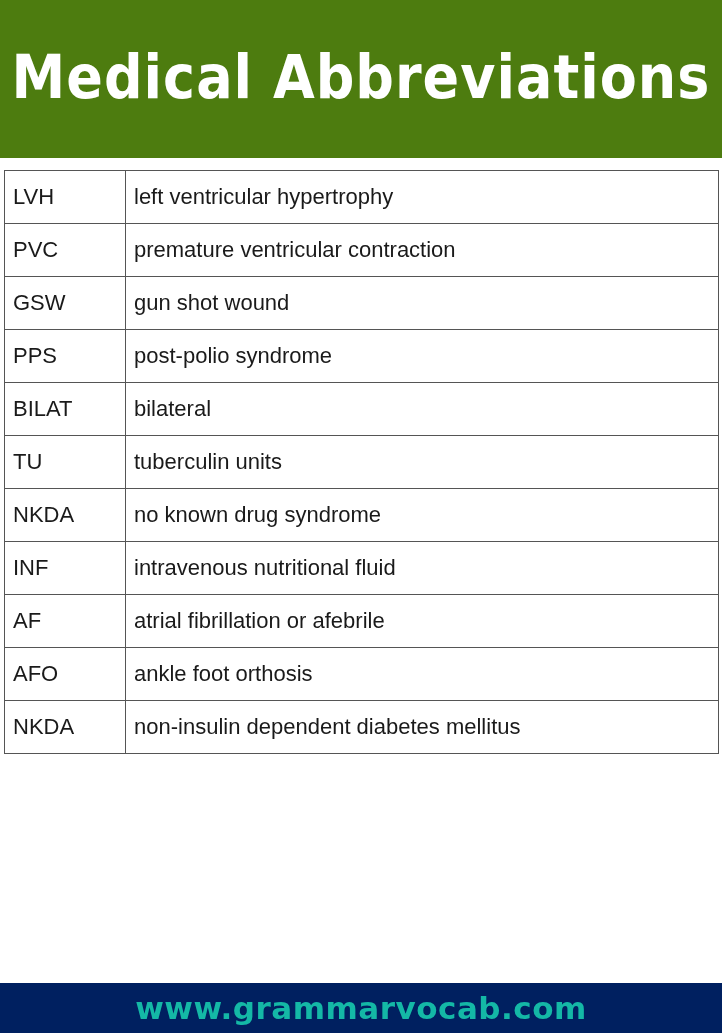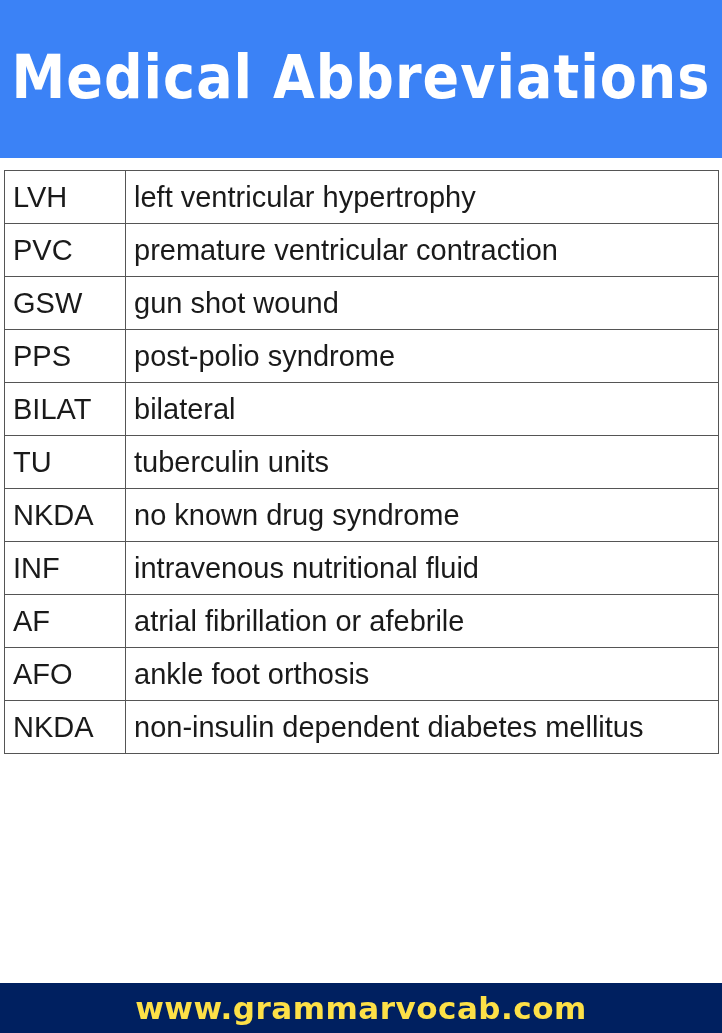--- a/index.html
+++ b/index.html
@@ -3,21 +3,21 @@
   <meta charset="utf-8">
   <style>
     html, body { margin: 0; padding: 0; }
     body {
       width: 722px; height: 1033px; position: relative; overflow: hidden;
       background: #ffffff;
       font-family: "Liberation Sans", "DejaVu Sans", sans-serif;
     }
     .header {
       position: absolute; left: 0; top: 0; width: 722px; height: 158px;
-      background: #3b82f6;
+      background: #4d7c0f;
       display: flex; align-items: center; justify-content: center;
     }
     .header-title {
       color: #ffffff;
       font-family: "DejaVu Sans", sans-serif;
       font-weight: bold;
       font-size: 54px;
       letter-spacing: 1px;
       margin-top: -4px;
       transform: scaleY(1.12);
@@ -26,33 +26,33 @@
       position: absolute; left: 4px; top: 170px; width: 715px;
     }
     table {
       border-collapse: collapse; width: 715px; table-layout: fixed;
     }
     td {
       border: 1px solid #555555;
       height: 52px;
       padding: 0 0 0 8px;
       font-family: "Liberation Sans", "DejaVu Sans", sans-serif;
-      font-size: 29px;
+      font-size: 22px;
       color: #1a1a1a;
       vertical-align: middle;
       white-space: nowrap;
     }
     td.abbr { width: 112px; }
     .footer {
       position: absolute; left: 0; top: 983px; width: 722px; height: 50px;
       background: #002060;
       display: flex; align-items: center; justify-content: center;
     }
     .footer-text {
-      color: #fde047;
+      color: #14b8a6;
       font-family: "DejaVu Sans", sans-serif;
       font-weight: bold;
       font-size: 31px;
       letter-spacing: 0.5px;
     }
   </style>
 </head>
 <body>
 
 <div class="header">

